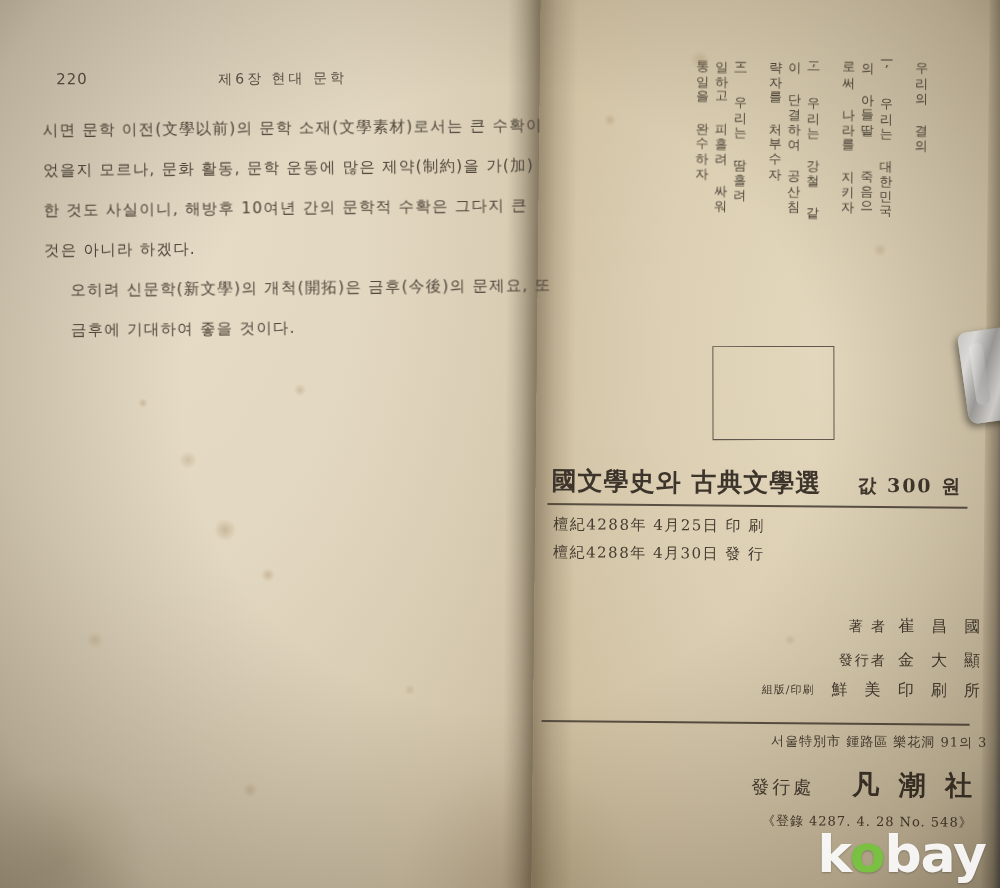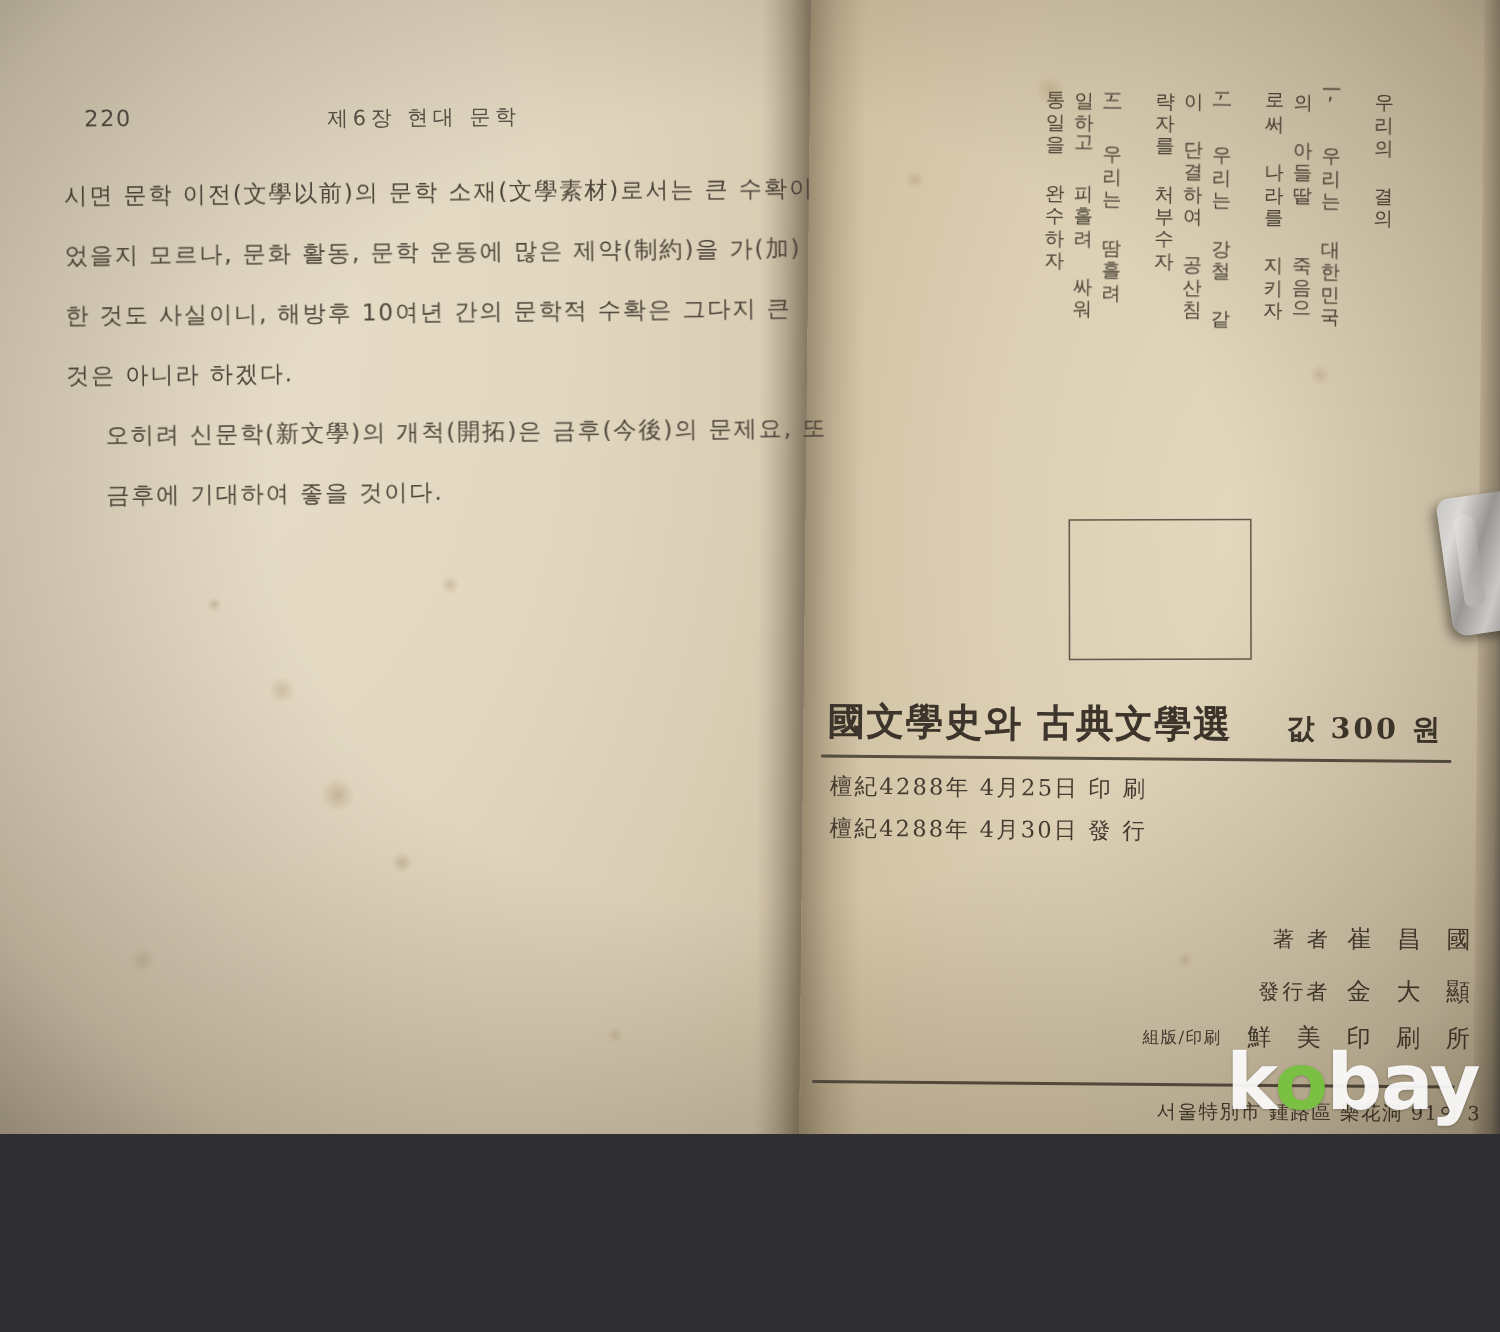--- a/index.html
+++ b/index.html
@@ -3,21 +3,21 @@
 <meta charset="utf-8">
 <style>
   html, body {
     margin: 0;
     padding: 0;
     background: #2f2f31;
   }
   #page {
     position: relative;
     width: 1000px;
-    height: 756px;
+    height: 888px;
     overflow: hidden;
     font-family: "DejaVu Sans", sans-serif;
     background: #6d6a66;
   }
 
   
   .bg-dark {
     position: absolute;
     inset: 0;
     background:

